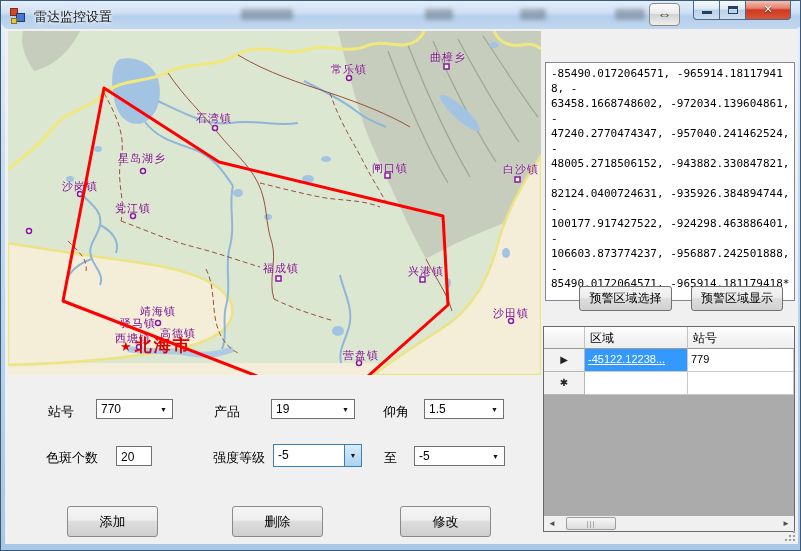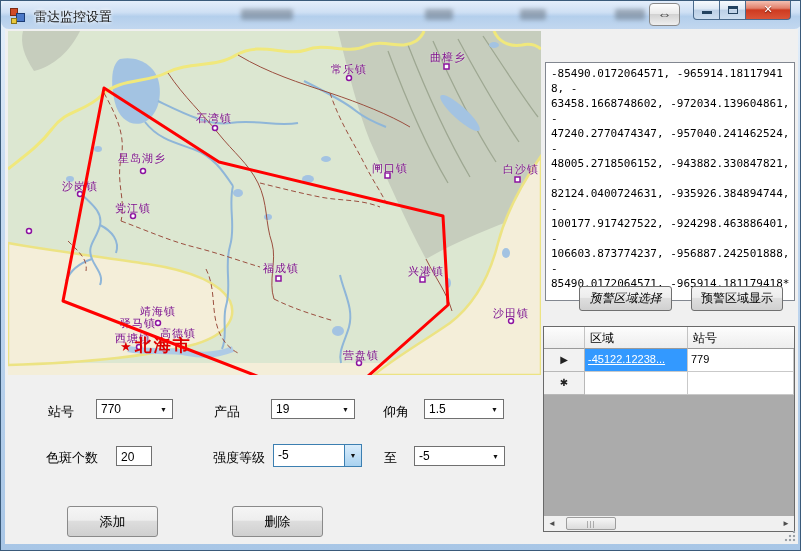--- a/index.html
+++ b/index.html
@@ -51,21 +51,21 @@
 
   
   .coords-box { position:absolute; left:540px; top:3px; width:250px; height:239px;
     background:#fff; border:1px solid #828790; padding:3px 2px 3px 5px;
     font-family:"DejaVu Sans Mono","Liberation Mono",monospace; font-size:11px; line-height:15px;
     color:#000; white-space:pre-wrap; word-break:break-all; overflow:hidden;margin-top:30px; }
 
   .btn { background:linear-gradient(180deg,#f4f4f4 0%,#ededed 45%,#dedede 50%,#d0d0d0 100%);
     border:1px solid #707070; border-radius:3px; text-align:center; color:#000;
     display:flex; align-items:center; justify-content:center; font-size:12px; }
-  .btn-warn-select { position:absolute; left:574px; top:257px; width:93px; height:25px;font-style:italic; }
+  .btn-warn-select { position:absolute; left:574px; top:257px; width:93px; height:25px; }
   .btn-warn-display { position:absolute; left:686px; top:257px; width:92px; height:25px; }
 
   
   .grid { position:absolute; left:538px; top:297px; width:252px; height:206px;
     background:#ababab; border:1px solid #696969; }
   .g-header { display:flex; height:22px; }
   .g-hcell { background:linear-gradient(180deg,#fdfdfd,#ededed); border-right:1px solid #c3c3c3;
     border-bottom:1px solid #9a9a9a; font-size:12px; color:#000; padding:3px 0 12px 5px; }
   .g-row { display:flex; height:23px; }
   .g-rowhead { width:41px; background:#f2f2f2; border-right:1px solid #b8b8b8; border-bottom:1px solid #b8b8b8;
@@ -309,16 +309,19 @@
       <span class="val">-5</span>
       <span class="dd">▼</span>
     </div>
 
     <div class="btn-big" style="left:46px;top:477px">
         <span>添加</span>
       </div>
     <div class="btn-big" style="left:211px;top:477px">
         <span>删除</span>
       </div>
+    <div class="btn-big" style="left:379px;top:477px">
+        <span>修改</span>
+      </div>
 
     <div class="resize-grip"></div>
   </div>
 </div>
 
 </body></html>

